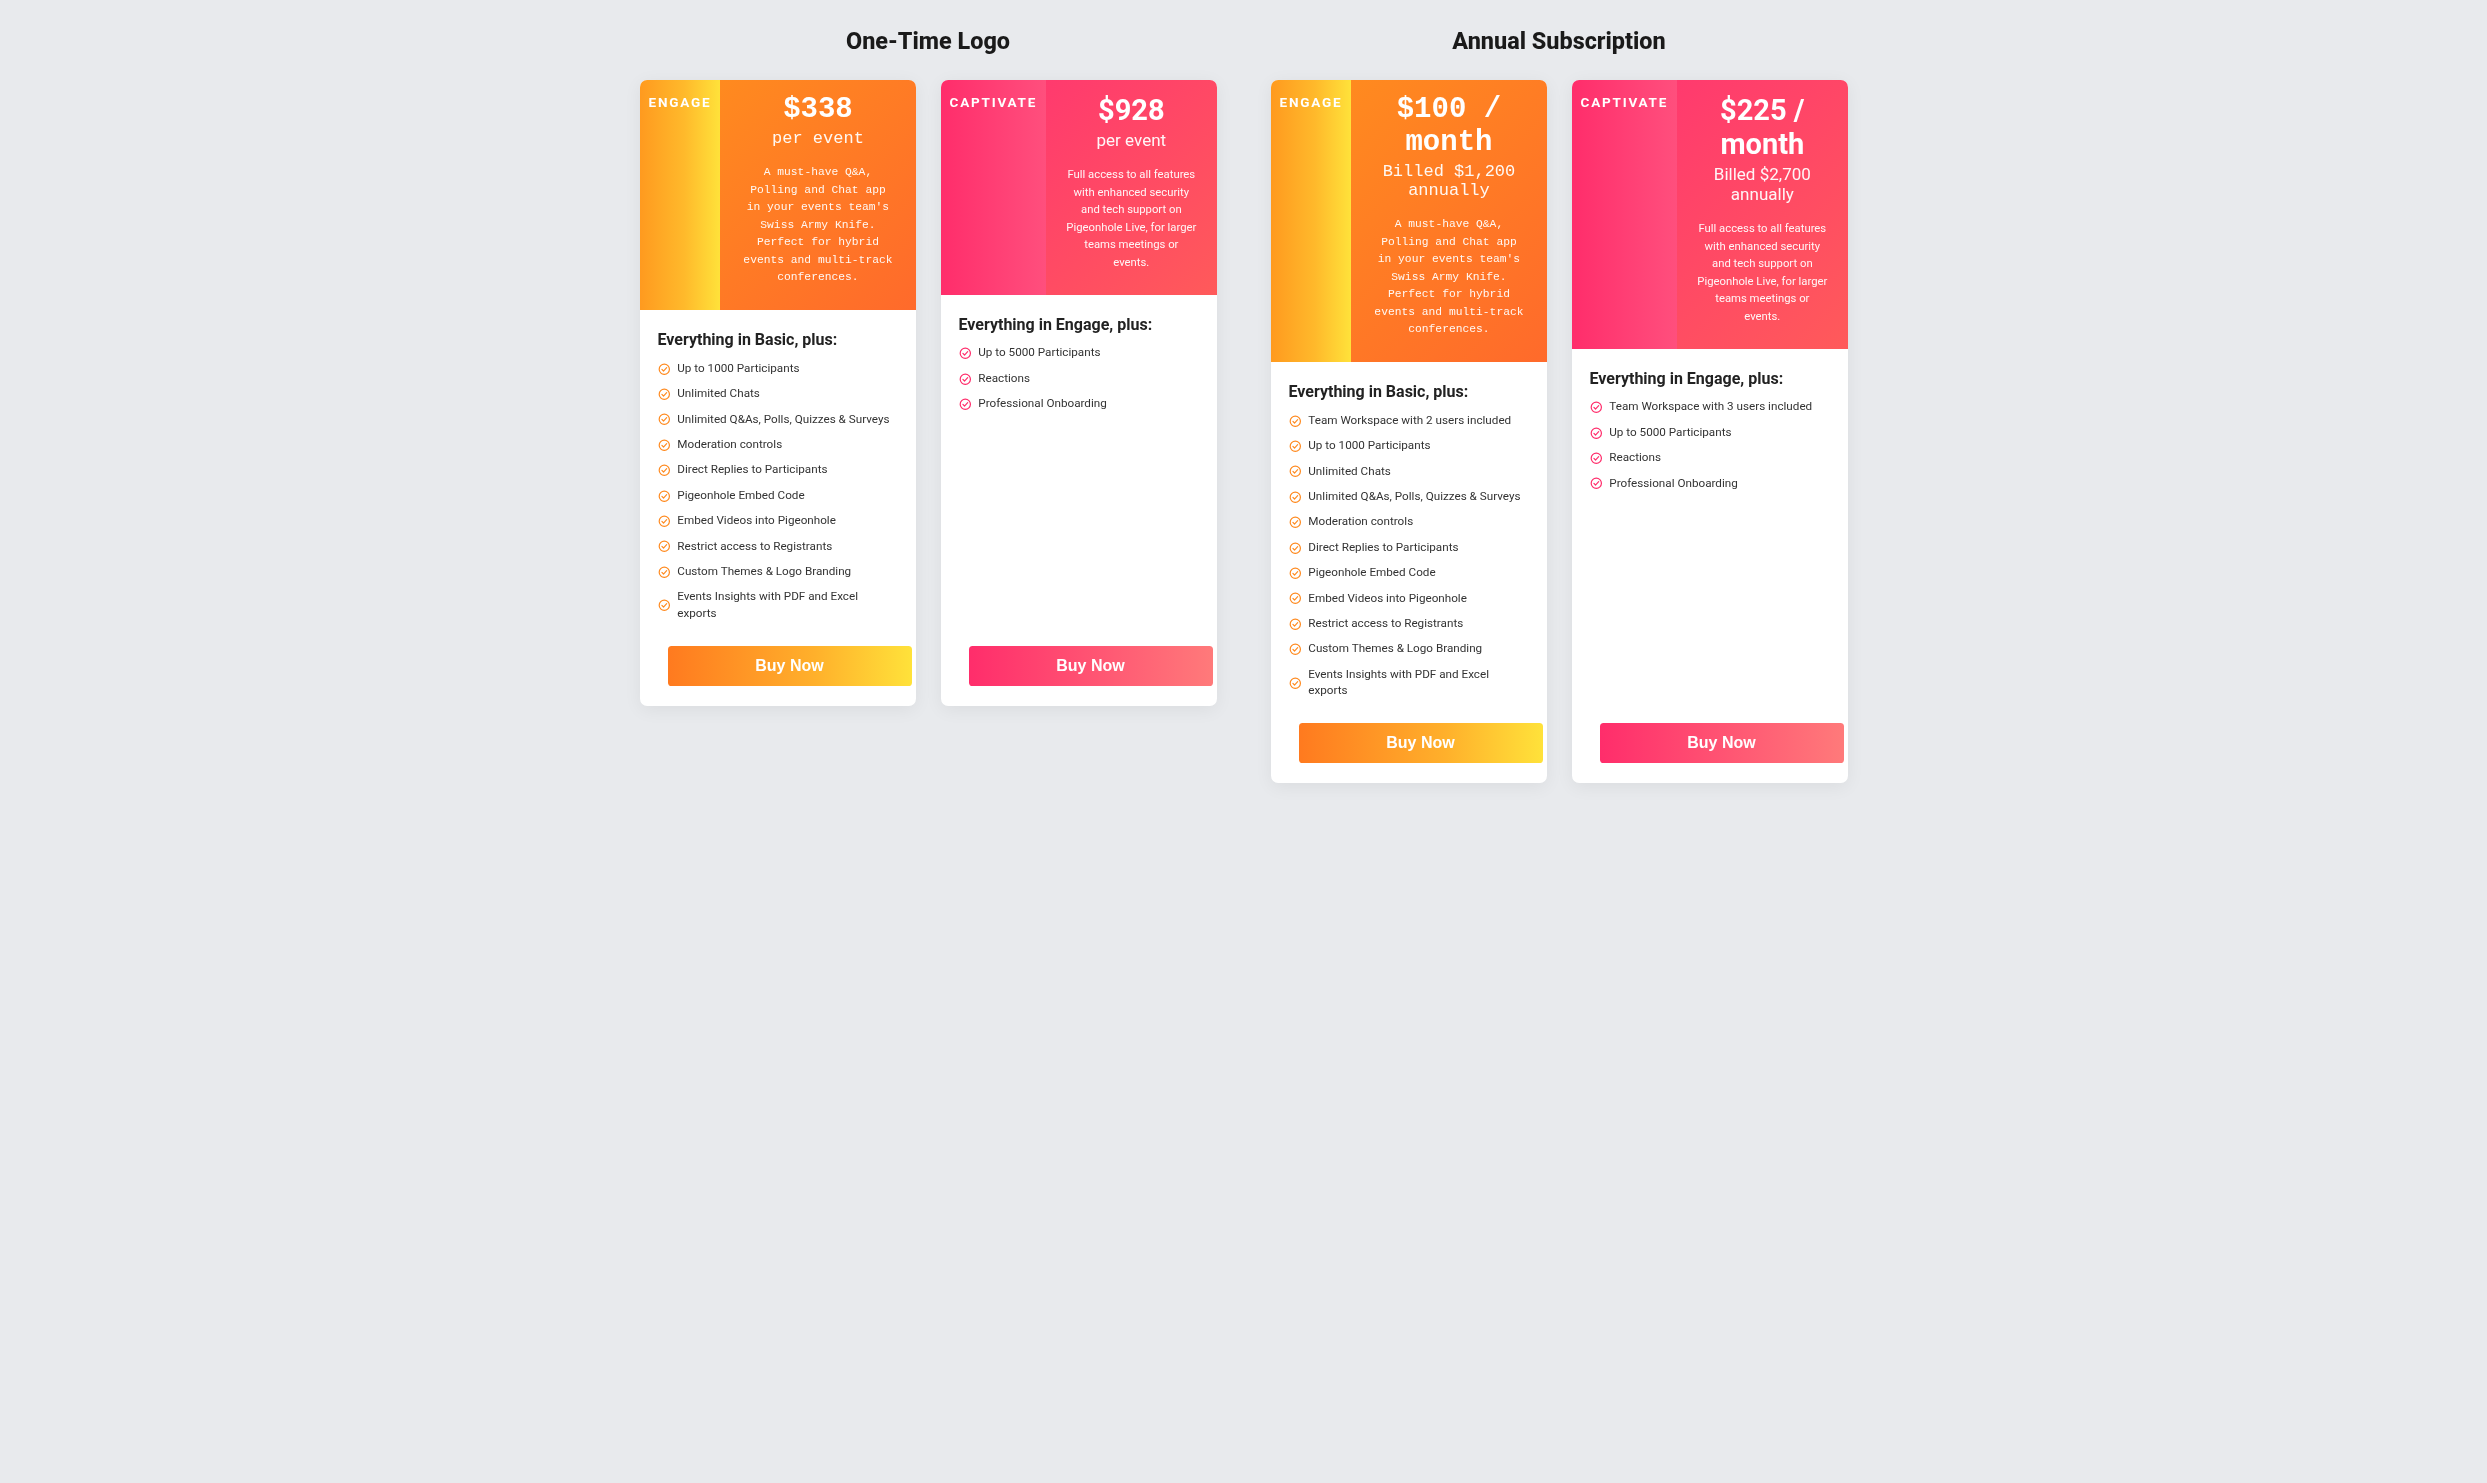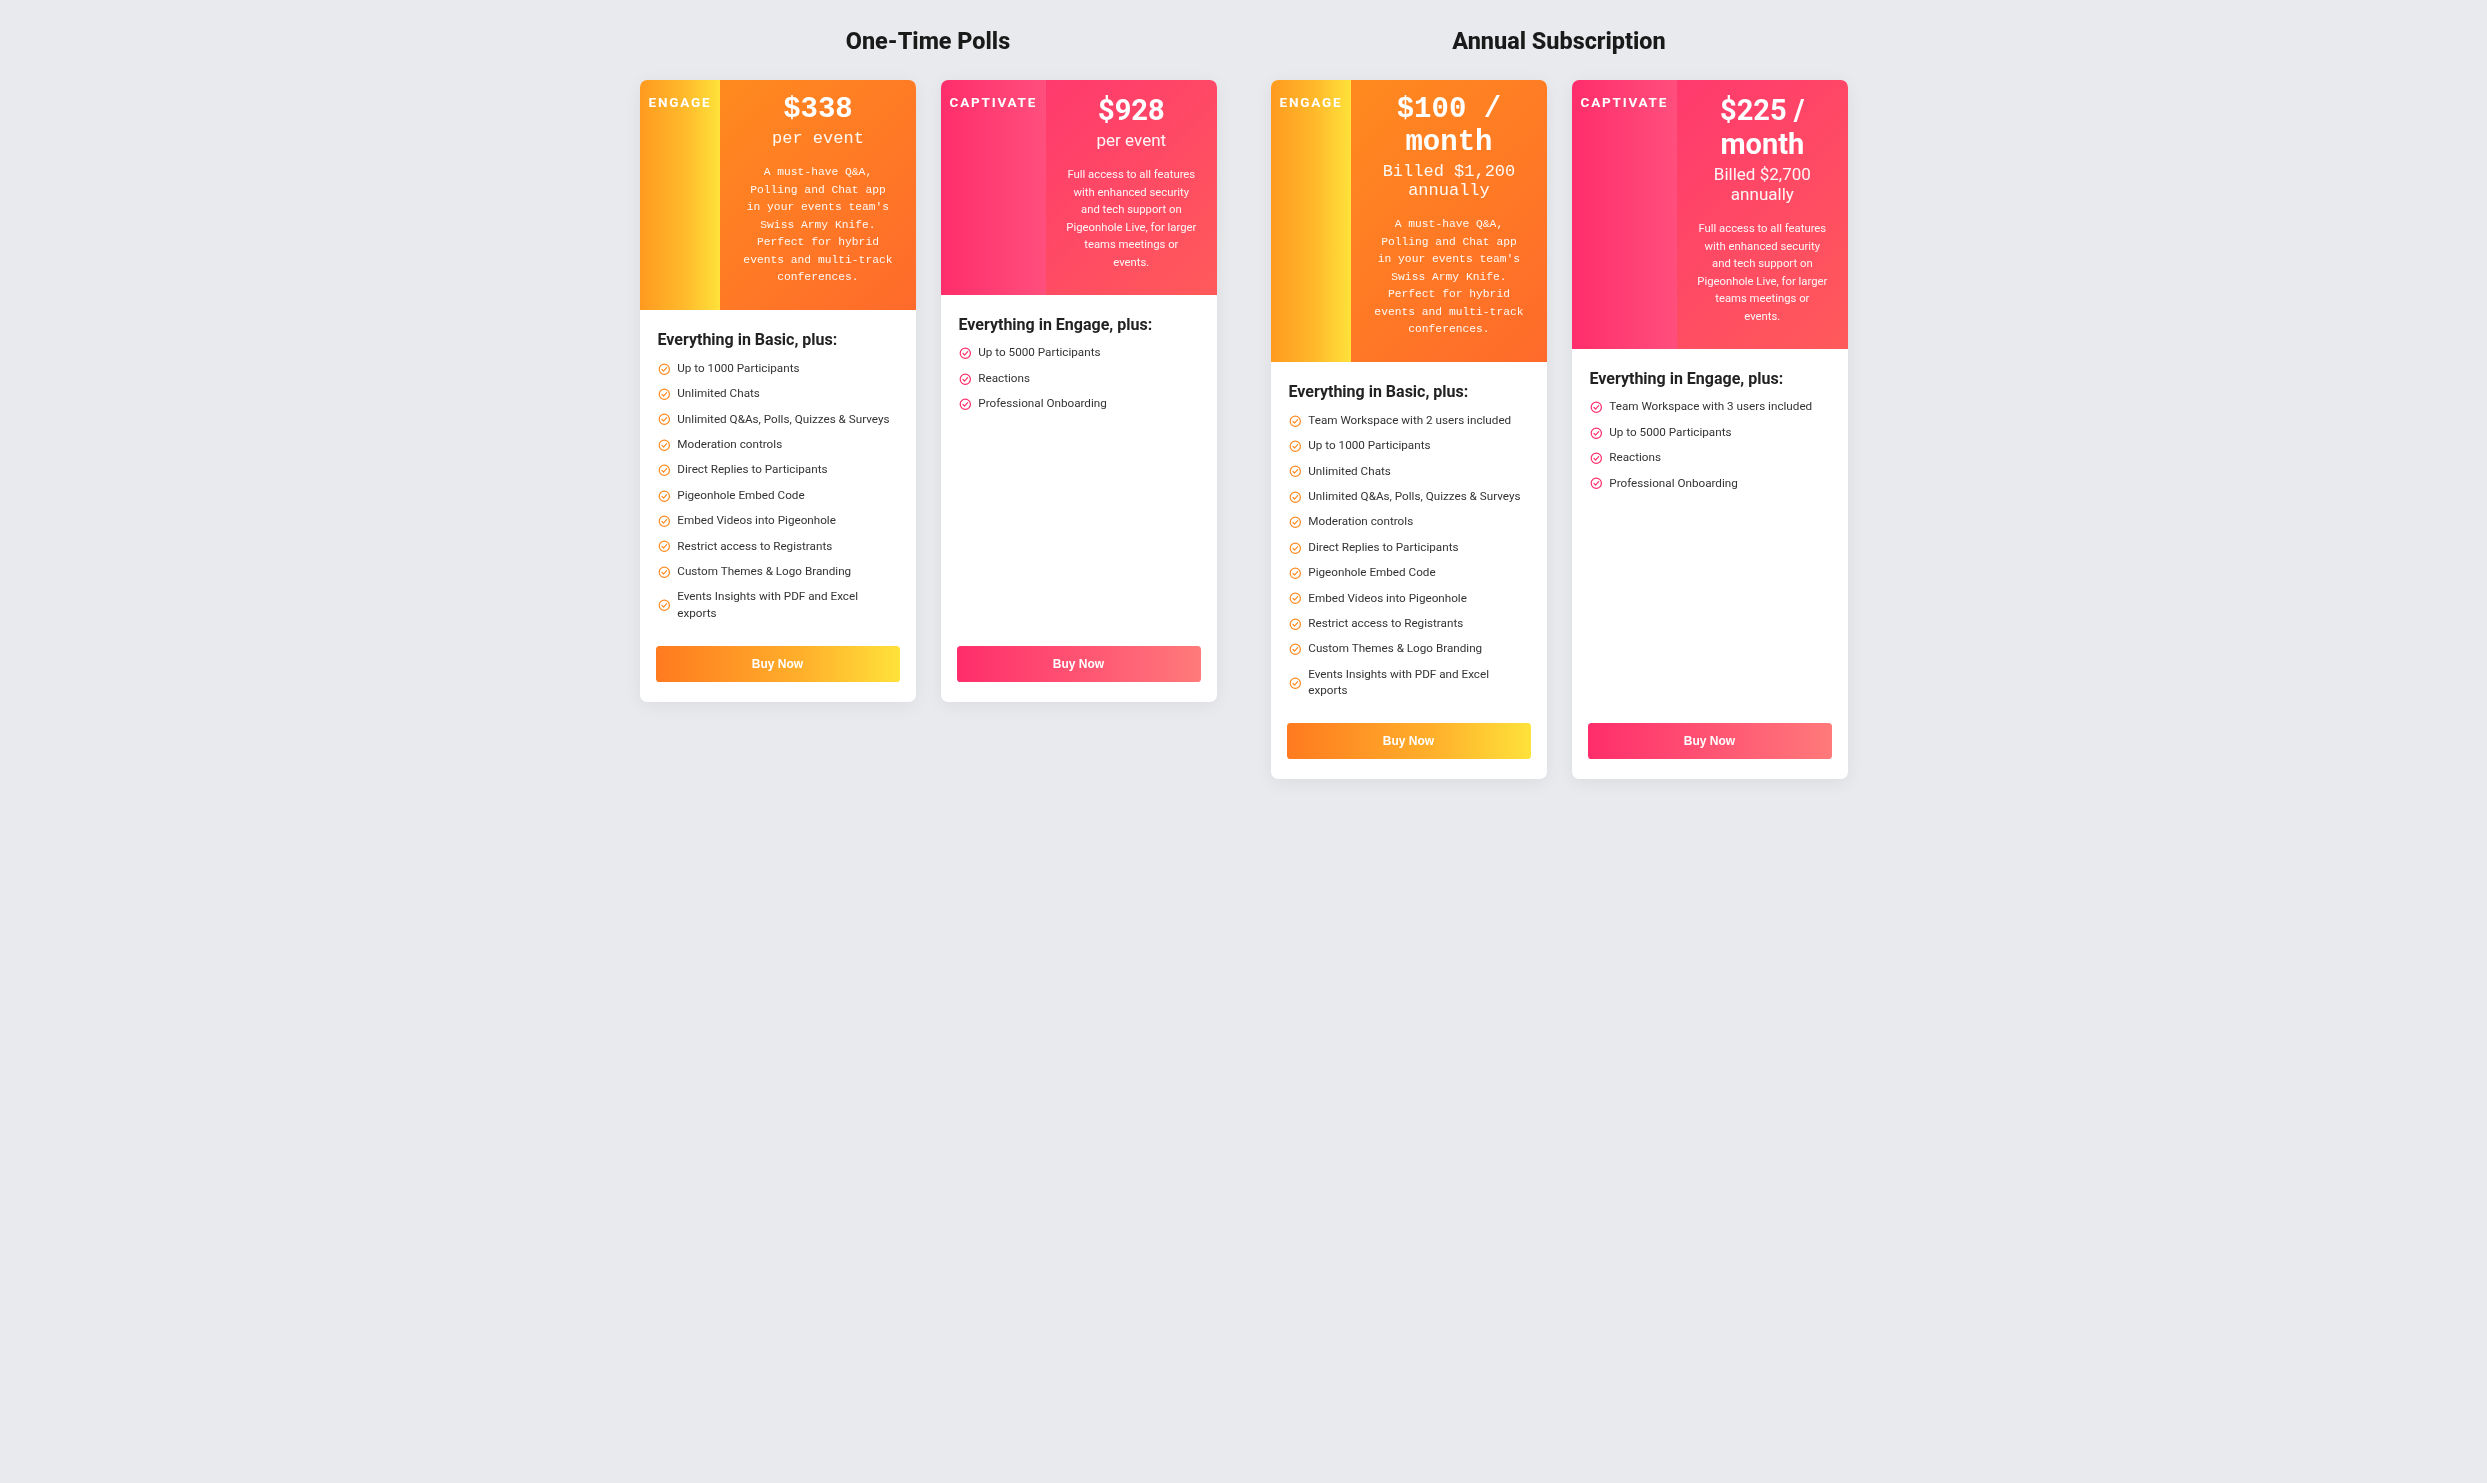--- a/index.html
+++ b/index.html
@@ -108,35 +108,36 @@
   .engage .check path   { stroke: #ff8a1f; }
   .captivate .check circle { stroke: #ff2d6b; }
   .captivate .check path   { stroke: #ff2d6b; }
 
   .buy-wrap { padding: 0 16px 20px; }
   .buy {
     width: 100%;
     border: none;
     color: #fff;
     font-weight: 700;
-    font-size: 12px;
+    font-size: 16px;
     padding: 10.8px 0;
     border-radius: 3.6px;
     cursor: pointer;
+    margin-left: 12px;
   }
   .engage .buy { background: linear-gradient(90deg, #ff7a1f 0%, #ffb02b 60%, #ffe23a 100%); }
   .captivate .buy { background: linear-gradient(90deg, #ff2d6b 0%, #ff7a7a 100%); }
 </style>
 </head>
 <body>
 
 <div class="sections">
 
   <div class="section">
-    <h2 class="section-title">One-Time Polls</h2>
+    <h2 class="section-title">One-Time Logo</h2>
     <div class="cards">
 
       <div class="card engage">
         <div class="card-head">
           <div class="plan-name">ENGAGE</div>
           <div class="plan-body">
             <div class="price">$338</div>
             <div class="billing">per event</div>
             <div class="desc">A must-have Q&amp;A, Polling and Chat app in your events team's Swiss Army Knife. Perfect for hybrid events and multi-track conferences.</div>
           </div>

